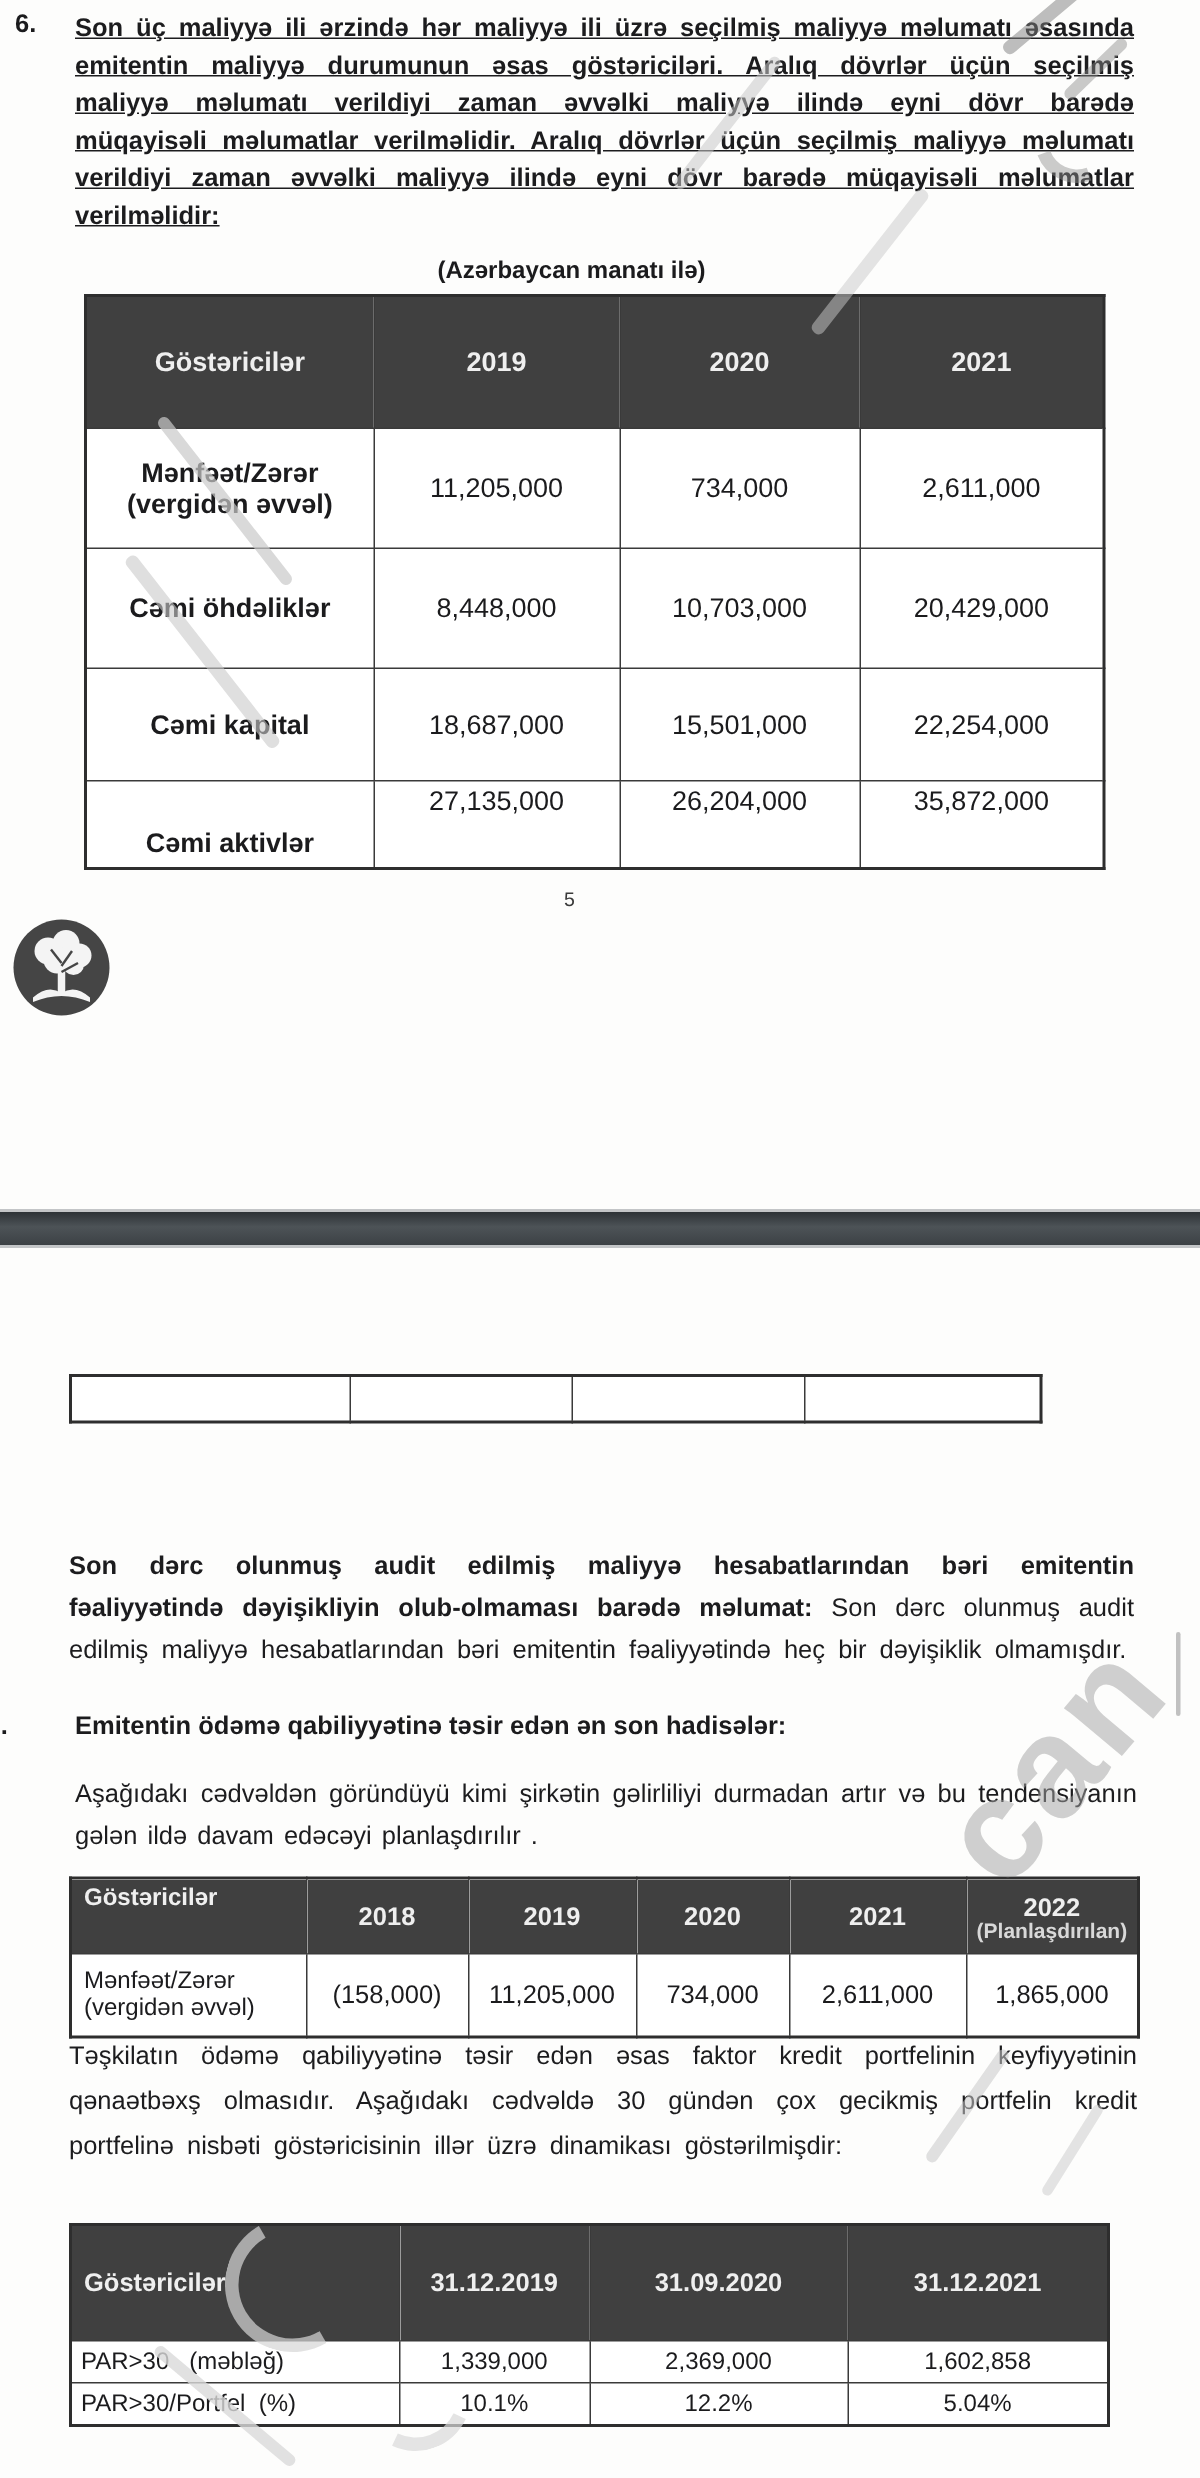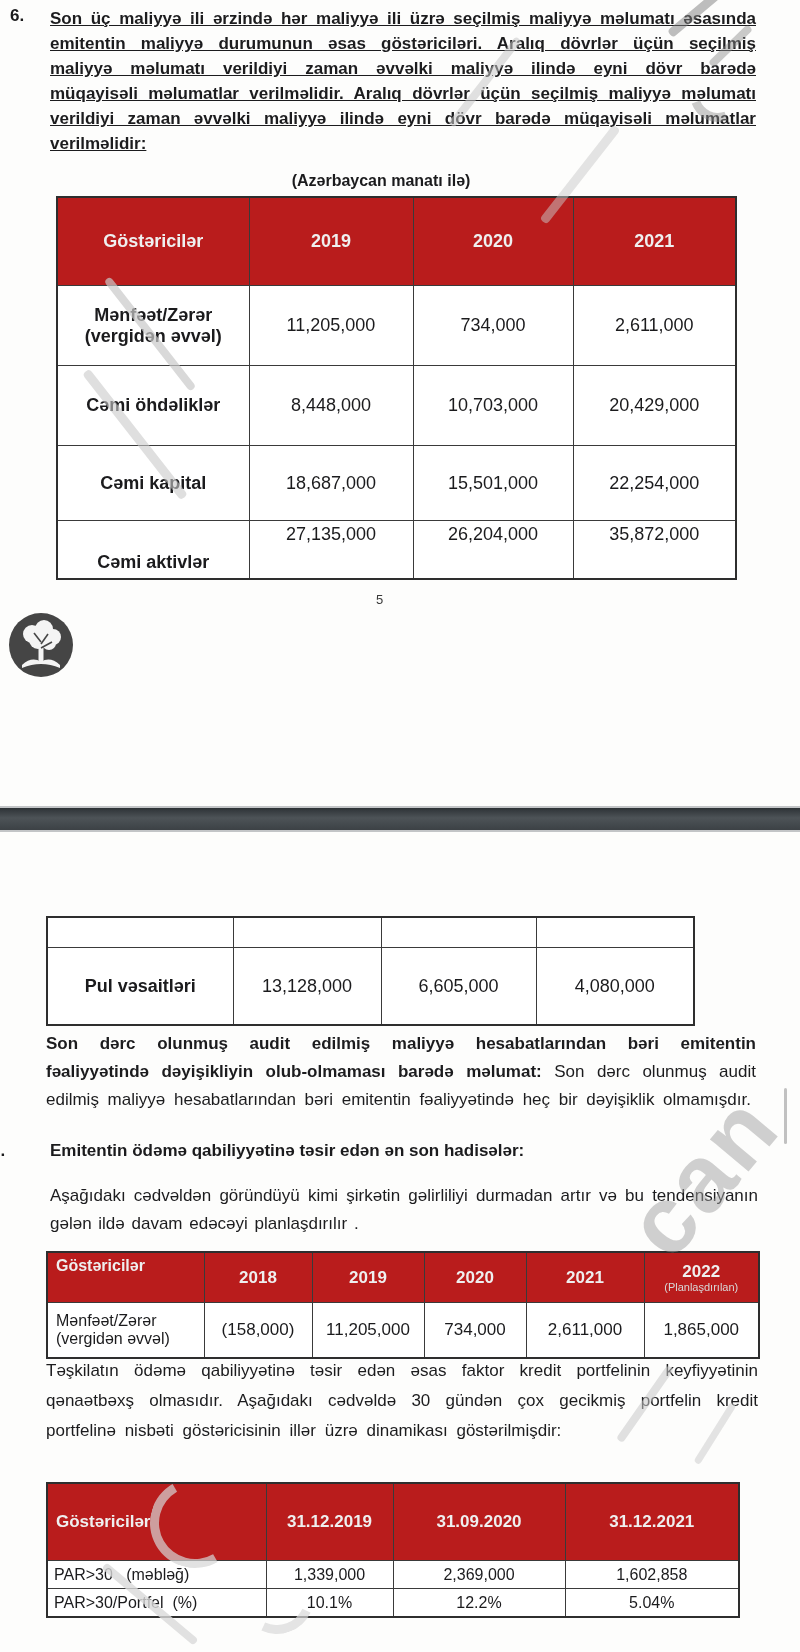--- a/index.html
+++ b/index.html
@@ -20,21 +20,21 @@
 
   #audit-para{left:46px; top:1030px; width:710px; line-height:28px; word-spacing:4px;}
   #sec7-head{left:50px; top:1141px; width:700px; font-weight:700; font-size:17px;}
   #sec7-num{left:-9px; top:1141px; font-size:17px; font-weight:700;}
   #trend-para{left:50px; top:1182px; width:708px; line-height:28px; word-spacing:2px;}
   #portfolio-para{left:46px; top:1356px; width:712px; line-height:30px; word-spacing:4px;}
 
   
   table{border-collapse:collapse; table-layout:fixed; background:#fff;}
   td,th{border:1.5px solid #3a3a3a; overflow:hidden;}
-  th{background:#b91c1c; color:#efefef; font-weight:700;}
+  th{background:#404040; color:#efefef; font-weight:700;}
   .num-cell{text-align:center; font-weight:400;}
   .lbl-cell{text-align:center; font-weight:700;}
 
   
   #table1{left:56px; top:196px; width:679px; border:2px solid #2e2e2e; font-size:18px;}
   #table1 th{height:85px; font-size:18px;}
   #table1 .r1 td{height:77px;}
   #table1 .r2 td{height:77px;}
   #table1 .r3 td{height:72px;}
   #table1 .r4 td{height:51px;}
@@ -46,21 +46,21 @@
   #table2{left:46px; top:916px; width:647px; border:2px solid #2e2e2e; font-size:18px;}
   #table2 .empty td{height:27px;}
   #table2 .data td{height:74px;}
 
   
   #table3{left:46px; top:1251px; width:712px; border:2px solid #2e2e2e; font-size:17px;}
   #table3 th{height:44px; font-size:17px;}
   #table3 th.first{text-align:left; padding-left:8px; vertical-align:top; padding-top:4px; font-size:16px;}
   #table3 td{height:52px;}
   #table3 .lbl-cell{font-weight:400; text-align:left; padding-left:8px; font-size:16px;}
-  .hdr-note{display:block; font-size:11px; font-weight:400; color:#d8d8d8; line-height:11px;}
+  .hdr-note{display:block; font-size:14px; font-weight:700; color:#d8d8d8; line-height:11px;}
 
   
   #table4{left:46px; top:1482px; width:692px; border:2px solid #2e2e2e; font-size:16px;}
   #table4 th{height:74px; font-size:17px;}
   #table4 th.first{text-align:left; padding-left:8px;}
   #table4 td{height:25px;}
   #table4 .lbl-cell{font-weight:400; text-align:left; padding-left:6px; white-space:pre-wrap; font-size:16px;}
 
   
   #page-number{left:376px; top:592px; font-size:13px; color:#3a3a3a;}
@@ -163,26 +163,20 @@
         <col style="width:155px">
         <col style="width:158px">
       </colgroup>
     <tbody>
         <tr class="empty">
       <td></td>
       <td></td>
       <td></td>
       <td></td>
     </tr>
-    <tr class="data">
-      <td class="lbl-cell">Pul vəsaitləri</td>
-      <td class="num-cell">13,128,000</td>
-      <td class="num-cell">6,605,000</td>
-      <td class="num-cell">4,080,000</td>
-    </tr>
   </tbody>
     </table>
 
   <div class="abs para" id="audit-para">
     <span class="bold">Son dərc olunmuş audit edilmiş maliyyə hesabatlarından bəri emitentin fəaliyyətində dəyişikliyin olub-olmaması barədə məlumat:</span><span> Son dərc olunmuş audit edilmiş maliyyə hesabatlarından bəri emitentin fəaliyyətində heç bir dəyişiklik olmamışdır.</span>
   </div>
 
   <div class="abs" id="sec7-num">7.</div>
   <div class="abs para" id="trend-para">Aşağıdakı cədvəldən göründüyü kimi şirkətin gəlirliliyi durmadan artır və bu tendensiyanın gələn ildə davam edəcəyi planlaşdırılır .</div>
 

